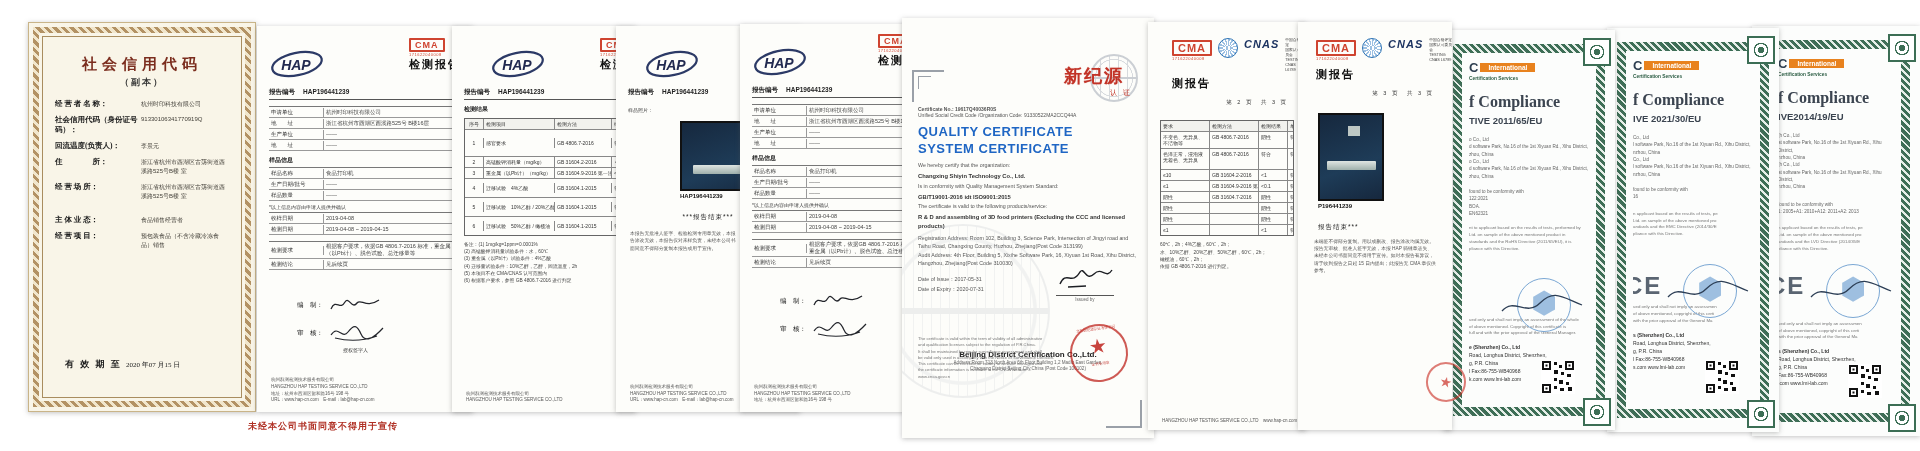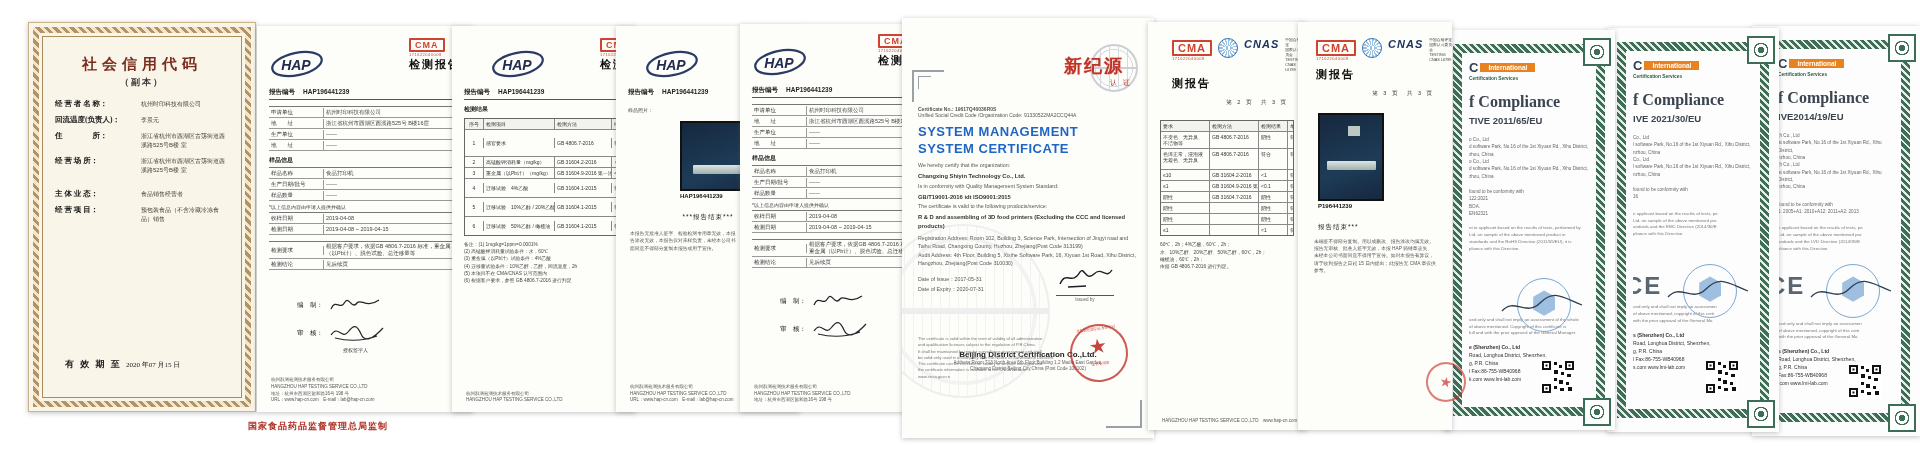--- a/index.html
+++ b/index.html
@@ -64,21 +64,21 @@
     border-left:2px solid #9aa0a8;border-top:2px solid #9aa0a8}
   .q-orn-tl:before{content:"";position:absolute;left:4px;top:4px;width:12px;height:12px;
     border-left:1px solid #9aa0a8;border-top:1px solid #9aa0a8}
   .q-orn-br{position:absolute;right:12px;bottom:10px;width:34px;height:26px;
     border-right:2px solid #9aa0a8;border-bottom:2px solid #9aa0a8}
   .q-globe{position:absolute;border-radius:50%;border:2px solid #b7bcc4;
     background:
       linear-gradient(#0000 48%,#b7bcc4 48% 52%,#0000 52%),
       radial-gradient(circle at 50% 50%, #0000 58%, #c8ccd2 59% 61%, #0000 62%),
       repeating-linear-gradient(90deg,#0000 0 8px,#c8ccd2 8px 9px)}
-  .q-brand{position:absolute;right:16px;top:26px;width:110px;height:52px}
+  .q-brand{position:absolute;right:16px;top:36px;width:110px;height:52px}
   .q-brand .zh{position:absolute;right:14px;top:10px;color:#c23327;font-family:"Liberation Serif",serif;
     font-weight:bold;font-size:18px;letter-spacing:2px;text-shadow:0 0 1px rgba(194,51,39,.4)}
   .q-brand .rz{position:absolute;right:6px;top:34px;color:#c23327;font-size:7px;letter-spacing:2px}
   .q-line{margin:0 16px;font-size:5px;color:#555}
   .q-title{margin:2px 16px 0;color:#1f66c4;font-weight:bold;font-size:13px;letter-spacing:.5px}
   .q-body{margin:2px 16px 0;font-size:5.3px;color:#555;line-height:1.5}
   .q-bold{font-weight:bold;color:#333;font-size:5.8px}
   .q-stamp{position:absolute;right:26px;top:306px;width:54px;height:54px;border:2.5px solid rgba(190,35,28,.75);
     border-radius:50%;color:rgba(190,35,28,.85);text-align:center;transform:rotate(-8deg)}
   .q-stamp .st{font-size:20px;line-height:30px}
@@ -117,30 +117,34 @@
   .hexstamp{position:absolute;width:52px;height:52px;border:1.5px solid #7aa7d4;border-radius:50%;
     color:rgba(95,150,205,.6);text-align:center;line-height:48px;font-size:30px}
   .cefoot{font-weight:bold;font-size:5px;color:#333;line-height:1.6}
   .ce{font-weight:bold;font-size:24px;color:#5a6572;letter-spacing:2px;font-family:"Liberation Sans",sans-serif}
 </style>
 </head>
 <body>
 
 <div class="stage">
 
-  <div class="gov-red">国家食品药品监督管理总局监制</div>
+  <div class="gov-red">未经本公司书面同意不得用于宣传</div>
 
   <div class="paper lic" style="left:28px;top:22px;width:226px;height:388px;z-index:10">
     <div class="orn"></div>
     <div class="inner">
       <div class="lic-title">社会信用代码</div>
       <div class="lic-sub">（副本）</div>
       <div class="lic-row">
           <span class="l">经 营 者 名 称：</span>
           <span class="v">杭州时印科技有限公司</span>
+        </div>
+      <div class="lic-row">
+          <span class="l">社会信用代码（身份证号码）：</span>
+          <span class="v">91330106341770919Q</span>
         </div>
       <div class="lic-row">
           <span class="l">回流温度(负责人)：</span>
           <span class="v">李景元</span>
         </div>
       <div class="lic-row">
           <span class="l">住　　　　所：</span>
           <span class="v" style="white-space:normal">浙江省杭州市西湖区古荡街道西溪路525号B楼 室</span>
         </div>
       <div class="lic-row">
@@ -464,21 +468,21 @@
     <div class="q-orn-tl"></div>
     <div class="q-orn-br"></div>
     <div class="q-globe" style="left:-26px;bottom:40px;width:170px;height:170px;opacity:.22"></div>
     <div class="q-brand">
       <div class="q-globe" style="right:0;top:0;width:44px;height:44px;opacity:.7;position:absolute"></div>
       <div class="zh">新纪源</div>
       <div class="rz">认 证</div>
     </div>
     <div style="margin-top:88px" class="q-line"><b>Certificate No.: 19617Q40036R0S</b></div>
     <div class="q-line">Unified Social Credit Code /Organization Code:  91330522MA2CCQ44A</div>
-    <div class="q-title" style="margin-top:6px">SYSTEM MANAGEMENT</div>
+    <div class="q-title" style="margin-top:6px">QUALITY CERTIFICATE</div>
     <div class="q-title">SYSTEM CERTIFICATE</div>
     <div class="q-body" style="margin-top:6px">We hereby certify that the organization:</div>
     <div class="q-body q-bold">Changxing Shiyin Technology Co., Ltd.</div>
     <div class="q-body">Is in conformity with Quality Management System Standard:</div>
     <div class="q-body q-bold">GB/T19001-2016 idt ISO9001:2015</div>
     <div class="q-body">The certificate is valid to the following products/service:</div>
     <div class="q-body q-bold">R &amp; D and assembling of 3D food printers (Excluding the CCC and licensed products)</div>
     <div class="q-body" style="margin-top:4px">Registration Address: Room 102, Building 3, Science Park, Intersection of Jingyi road and Taihu Road, Changxing County, Huzhou, Zhejiang(Post Code 313199)</div>
     <div class="q-body">Audit Address: 4th Floor, Building 5, Xixihe Software Park, 16, Xiyuan 1st Road, Xihu District, Hangzhou, Zhejiang(Post Code 310030)</div>
     <div class="q-body" style="margin-top:8px">Date of Issue：2017-05-31</div>

